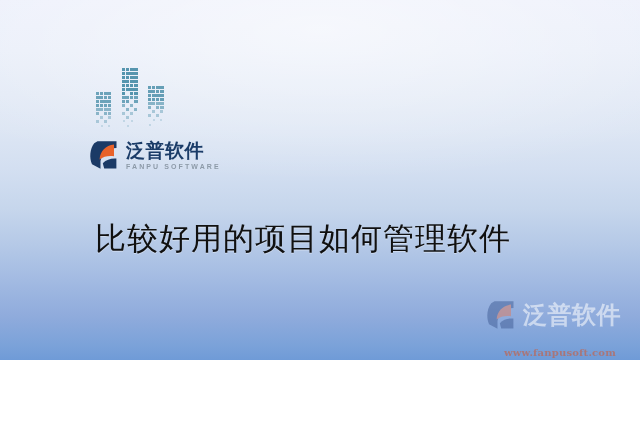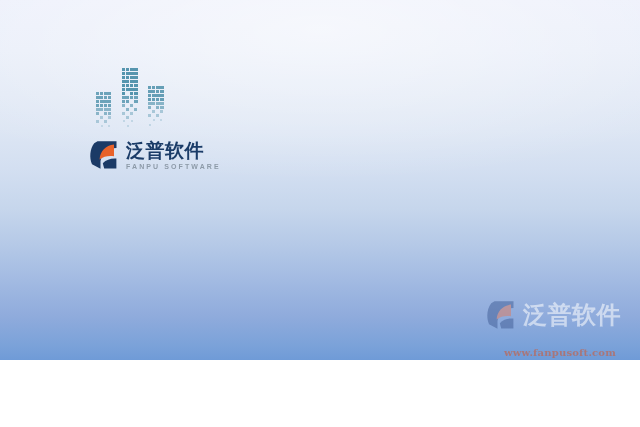--- a/index.html
+++ b/index.html
@@ -250,20 +250,21 @@
         <path d="M26 5.6 C17.5 6.6 12.2 12.2 11.6 20.4 C15.6 17.2 21 16.4 26 17.2 Z" fill="#e8622a"></path>
         <path d="M14.8 24.2 C18.4 20.6 23 19.2 28.4 19.6 L28.4 29.6 L16.2 29.6 Z" fill="#1b3a66"></path>
       </svg>
     </span>
     <span class="brand-words">
       <span class="brand-cn">泛普软件</span>
       <span class="brand-en">FANPU SOFTWARE</span>
     </span>
   </div>
 
+  <div class="slide-title">比较好用的项目如何管理软件</div>
 
   <div class="watermark">
     <div class="wm-row">
       <span class="wm-mark">
         <svg width="34" height="32" viewBox="0 0 32 32" xmlns="http://www.w3.org/2000/svg">
           <path d="M9.5 2.2 L28.5 2.2 L28.5 9 C20 9.5 14 14 12.5 22 L12.5 29.8 L4 25.2 C1.2 18.5 1.8 10 6.2 4.2 Z" fill="#46639b"></path>
           <path d="M26 5.6 C17.5 6.6 12.2 12.2 11.6 20.4 C15.6 17.2 21 16.4 26 17.2 Z" fill="#d8806a"></path>
           <path d="M14.8 24.2 C18.4 20.6 23 19.2 28.4 19.6 L28.4 29.6 L16.2 29.6 Z" fill="#46639b"></path>
         </svg>
       </span>

